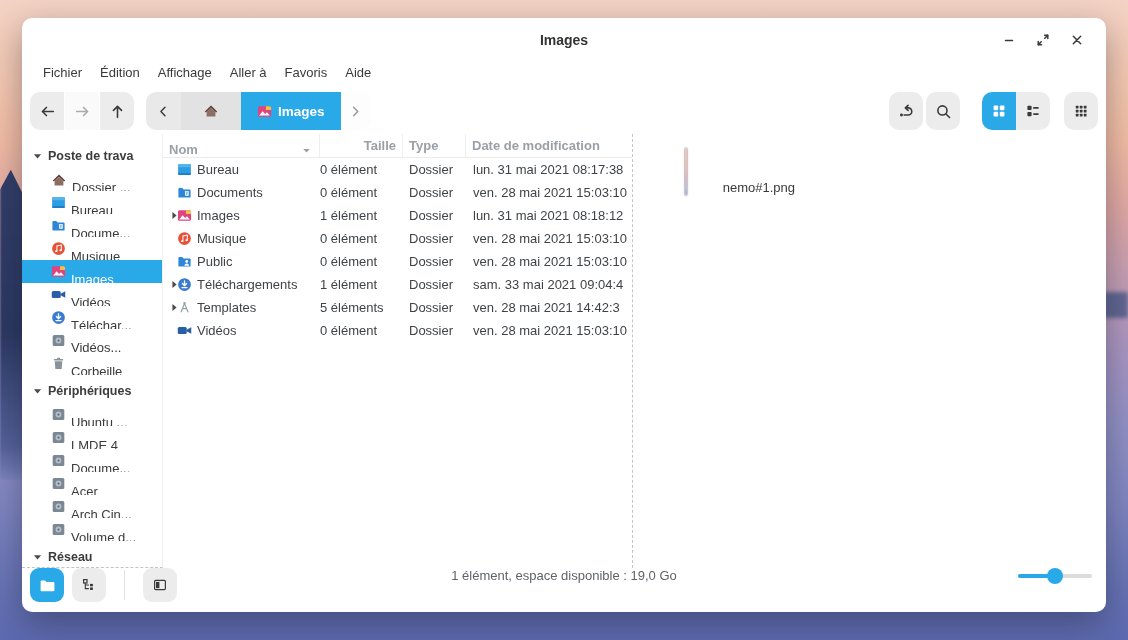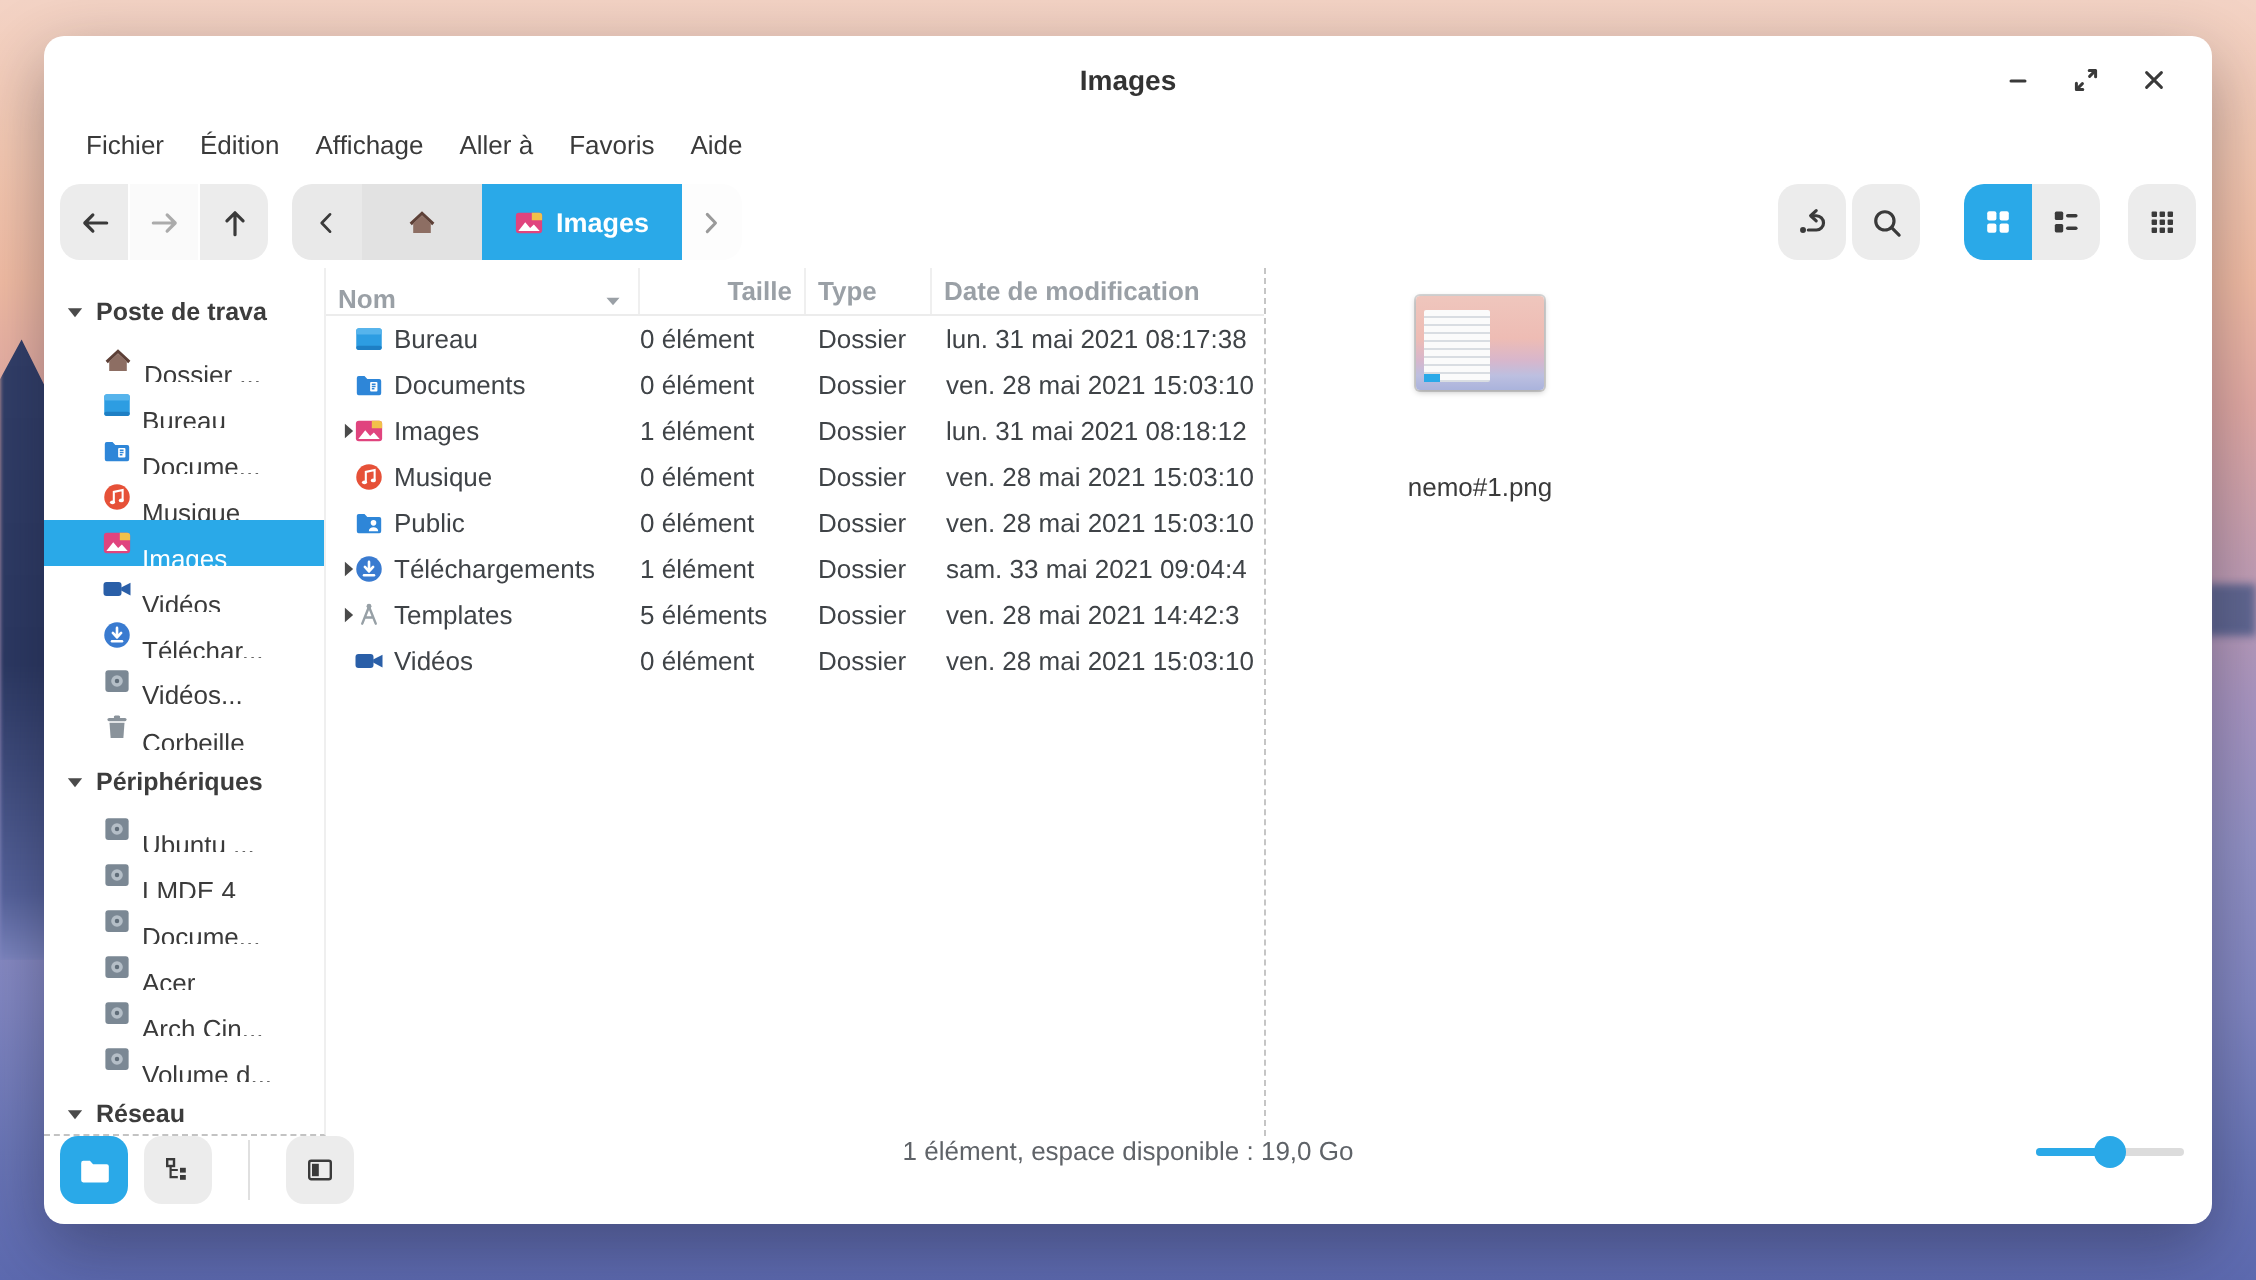--- a/index.html
+++ b/index.html
@@ -82,21 +82,21 @@
   .cell { overflow:hidden; white-space:nowrap; flex:0 0 auto; }
   .cell-exp { width:14px; padding-left:6px; display:flex; align-items:center; }
   .cell-icon { width:20px; display:flex; align-items:center; }
   .cell-name { width:123px; }
   .cell-size { width:83px; text-align:left; padding-right:8px; }
   .cell-type { width:63px; padding-left:6px; }
   .cell-date { flex:1 1 auto; padding-left:7px; }
 
   
   .grid-pane { flex:1; padding:14px 0 0 52px; display:flex; align-items:flex-start; }
-  .grid-item { display:flex; flex-direction:column; align-items:center; width:110px;gap:36px; }
+  .grid-item { display:flex; flex-direction:row; align-items:flex-end; width:110px;gap:36px; }
   .thumb { width:64px; height:47px; border-radius:2px; position:relative; overflow:hidden;
     box-shadow:0 0 0 1px rgba(0,0,0,.15), 0 1px 3px rgba(0,0,0,.25);
     background:linear-gradient(180deg,#efc6bd 0%,#eebcb4 45%,#d8b6cb 68%,#bcbfe0 85%,#aab3dc 100%); }
   .thumb-win { position:absolute; left:4px; top:7px; width:33px; height:36px; background:#fbfbfb;
     border-radius:1px;
     background-image:repeating-linear-gradient(180deg,#fbfbfb 0 3px,#d9dde2 3px 4px);}
   .thumb-accentpx { position:absolute; left:4px; bottom:4px; width:8px; height:4px;
     background:var(--accent); }
   .grid-label { margin-top:5px; font-size:13px; color:#3a3a3a; }
 

